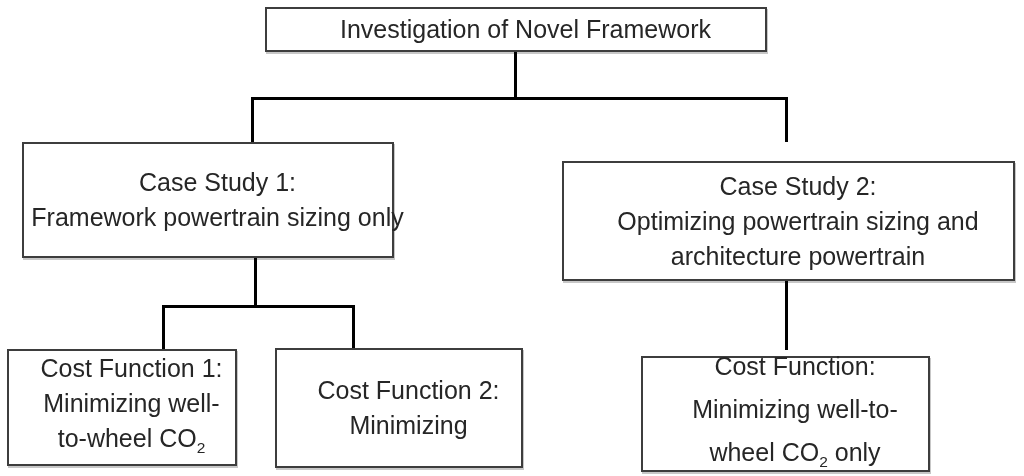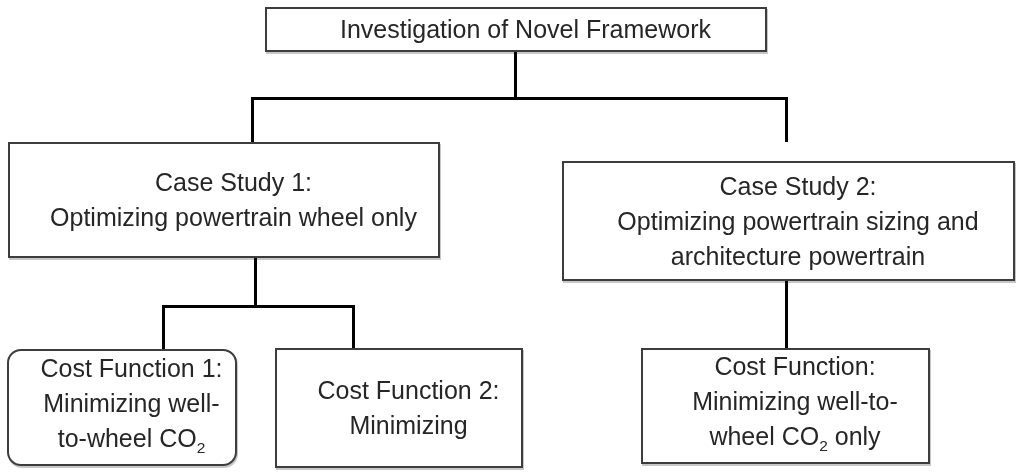--- a/index.html
+++ b/index.html
@@ -33,25 +33,25 @@
     color: var(--text);
     font-size: 25px;
     line-height: 35px;
     padding-left: 19px;
   }
   .node .line { white-space: nowrap; }
   sub { font-size: 0.62em; }
 
   
   .root-node  { left: 265px; top: 7px;   width: 502px; height: 45px;  }
-  .case1-node { left: 8px;  top: 142px; width: 432px; height: 116px; }
+  .case1-node { left: 22px;  top: 142px; width: 372px; height: 116px; }
   .case2-node { left: 562px; top: 140px; width: 453px; height: 120px; margin-top: 21px; }
-  .cf1-node   { left: 7px;   top: 349px; width: 230px; height: 117px; border-radius: 14px; }
+  .cf1-node   { left: 7px;   top: 349px; width: 230px; height: 117px; }
   .cf2-node   { left: 275px; top: 348px; width: 248px; height: 120px; }
-  .cf3-node   { left: 641px; top: 348px; width: 289px; height: 116px; }
+  .cf3-node   { left: 641px; top: 356px; width: 289px; height: 116px; gap: 8px; }
 
   
   .connector { position: absolute; background: var(--connector); }
   .c-v-root       { left: 514px; top: 52px;  width: 3px;   height: 46px; }
   .c-h-top        { left: 251px; top: 97px;  width: 537px; height: 3px;  }
   .c-v-to-case1   { left: 251px; top: 97px;  width: 3px;   height: 47px; }
   .c-v-to-case2   { left: 785px; top: 97px;  width: 3px;   height: 45px; }
   .c-v-case1-down { left: 254px; top: 256px; width: 3px;   height: 52px; }
   .c-h-sub        { left: 162px; top: 305px; width: 193px; height: 3px;  }
   .c-v-to-cf1     { left: 162px; top: 305px; width: 3px;   height: 46px; }
@@ -72,21 +72,21 @@
   <div class="connector c-v-to-cf1"></div>
   <div class="connector c-v-to-cf2"></div>
   <div class="connector c-v-case2-down"></div>
 
   <div class="node root-node">
     <div class="line">Investigation of Novel Framework</div>
   </div>
 
   <div class="node case1-node">
     <div class="line">Case Study 1:</div>
-    <div class="line">Optimizing powertrain wheel only</div>
+    <div class="line">Framework powertrain sizing only</div>
   </div>
 
   <div class="node case2-node">
     <div class="line">Case Study 2:</div>
     <div class="line">Optimizing powertrain sizing and</div>
     <div class="line">architecture powertrain</div>
   </div>
 
   <div class="node cf1-node">
     <div class="line">Cost Function 1:</div>

